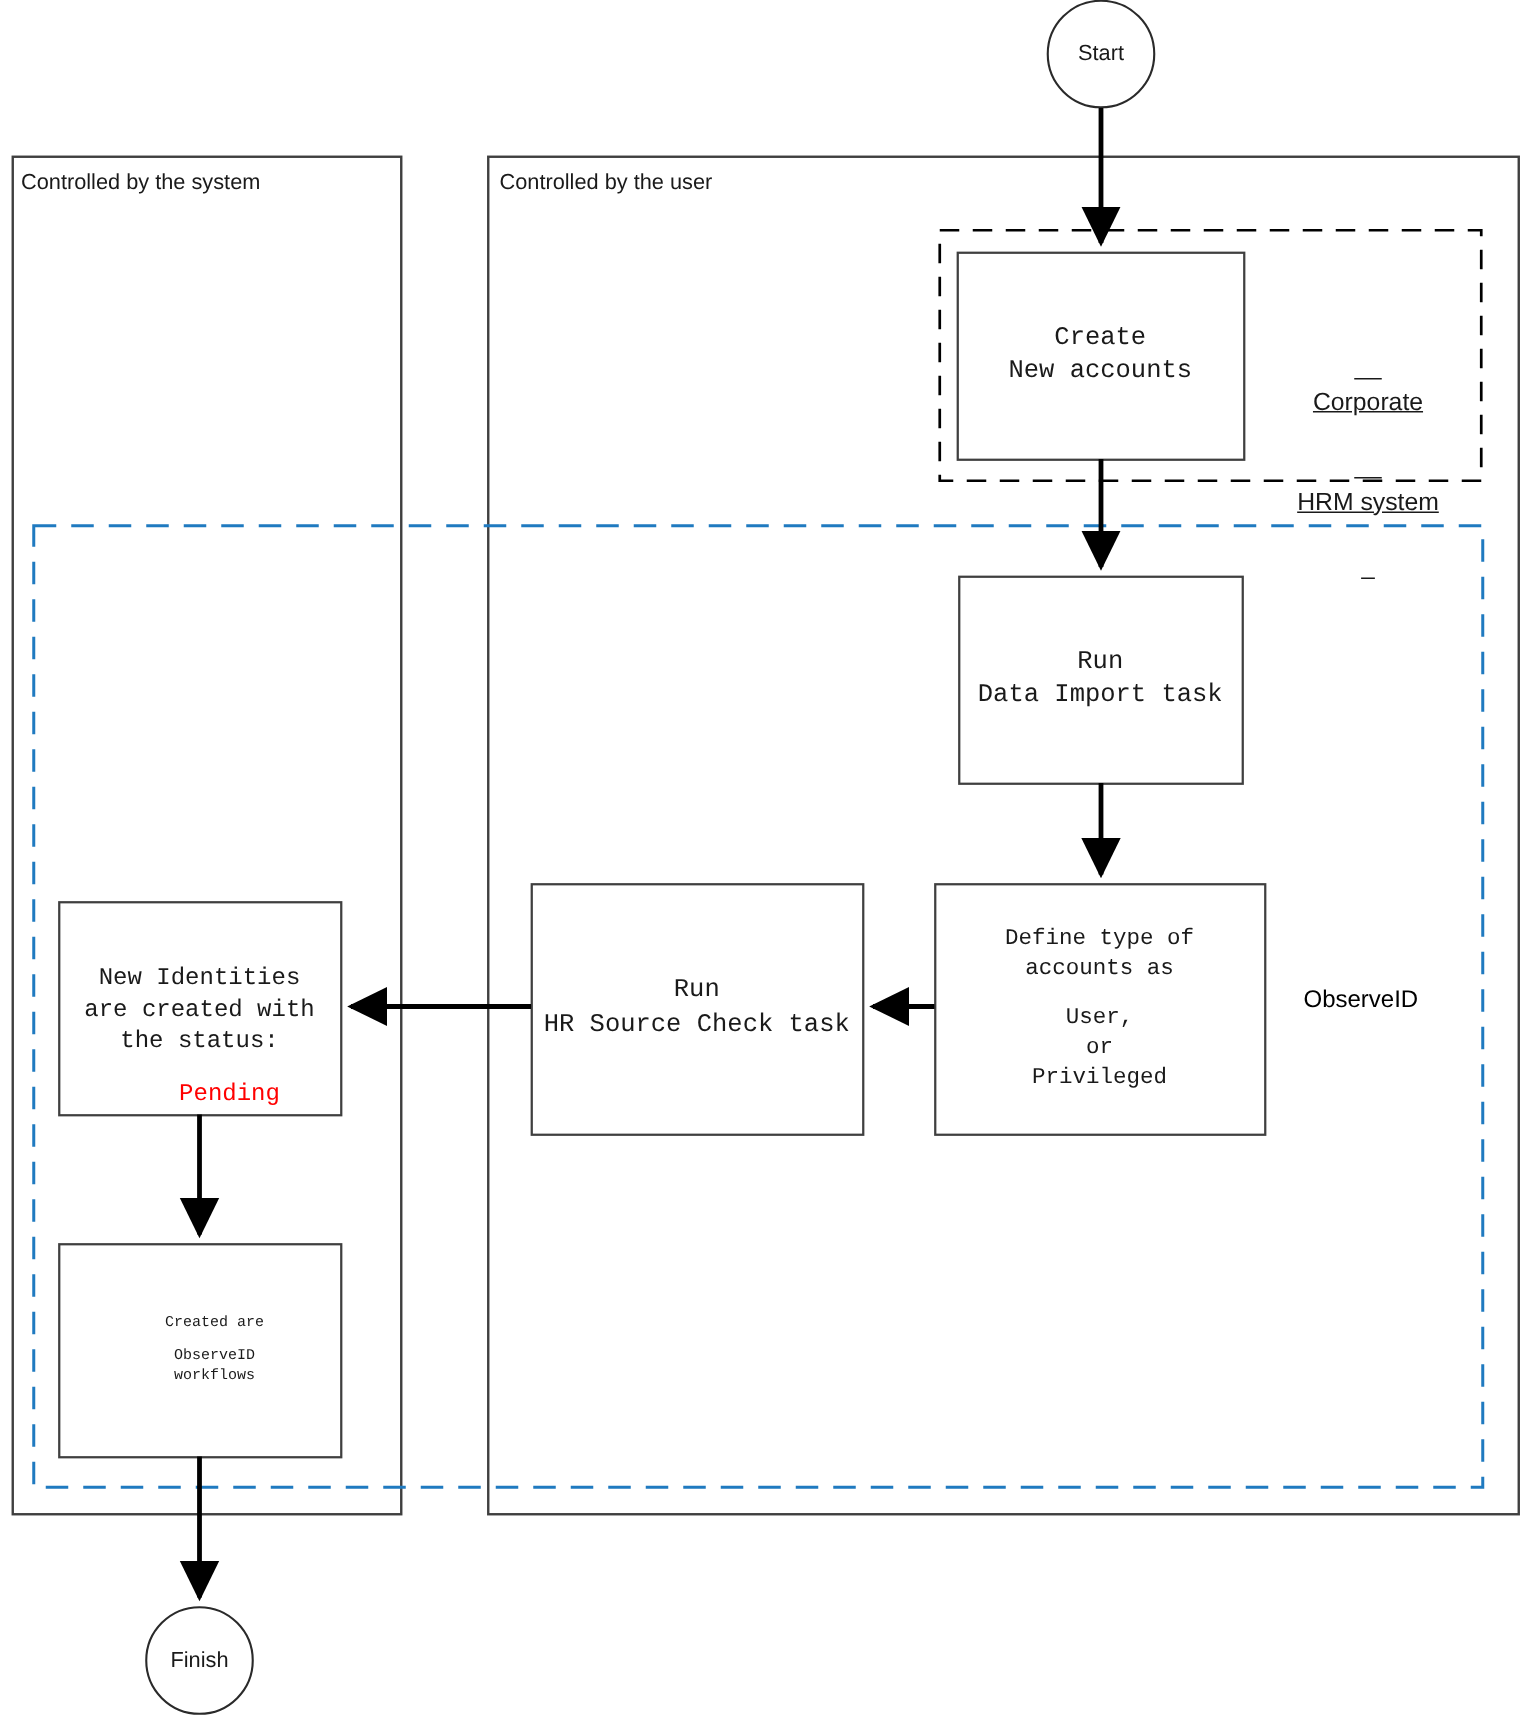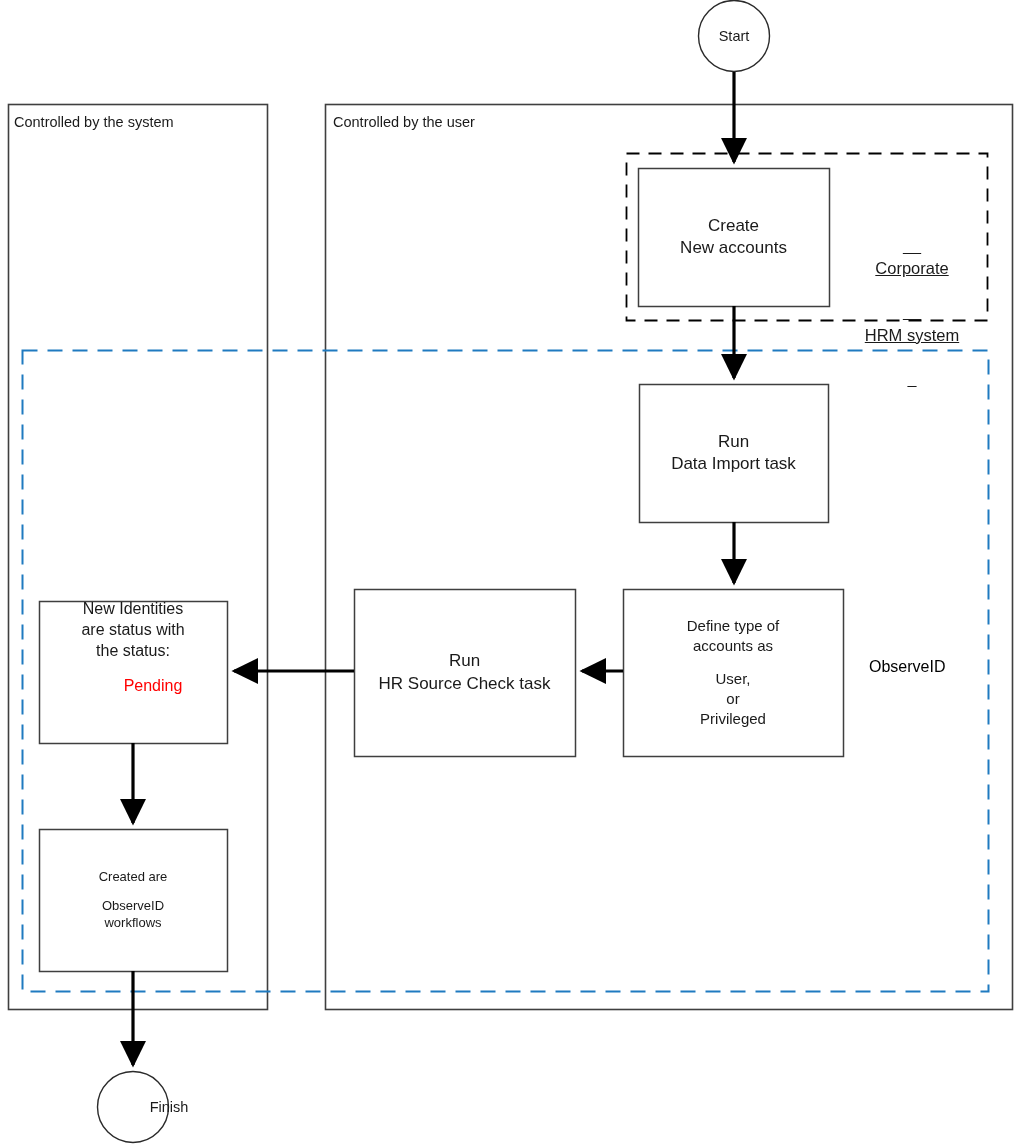--- a/index.html
+++ b/index.html
@@ -26,21 +26,21 @@
     pointer-events: none;
   }
   .node-text {
     position: absolute;
     display: flex;
     flex-direction: column;
     align-items: center;
     justify-content: center;
     text-align: center;
     color: #1a1a1a;
-    font-family: Liberation Sans, sans-serif;
+    font-family: Liberation Mono, monospace;
     line-height: 1.32;
     white-space: pre;
   }
   .lane-label {
     position: absolute;
     color: #1a1a1a;
     font-family: "Liberation Sans", sans-serif;
     font-size: 14.5px;
     white-space: pre;
   }
@@ -127,21 +127,21 @@
   <div class="lane-label" style="left:333px; top:114px;">Controlled by the user</div>
 
   <div class="group-label" style="left:838px; top:213px; width:148px;">
     <div>Corporate</div>
     <div>HRM system</div>
   </div>
 
   <div class="brand-label" style="left:869px; top:658px; color:#000000;">ObserveID</div>
 
   <div class="terminator-label" style="left:699px; top:25px; width:70px; height:22px;">Start</div>
-  <div class="terminator-label" style="left:98px; top:1096px; width:70px; height:22px;margin-left:36px;">Finish</div>
+  <div class="terminator-label" style="left:98px; top:1096px; width:70px; height:22px;">Finish</div>
 
   <div class="node-text" style="left:638px; top:168px; width:191px; height:138px; font-size:17px;">
     <div>Create</div>
     <div>New accounts</div>
   </div>
 
   <div class="node-text" style="left:639px; top:384px; width:189px; height:138px; font-size:17px;">
     <div>Run</div>
     <div>Data Import task</div>
   </div>
@@ -153,28 +153,28 @@
     <div>User,</div>
     <div>or</div>
     <div>Privileged</div>
   </div>
 
   <div class="node-text" style="left:354px; top:589px; width:221px; height:167px; font-size:17px;">
     <div>Run</div>
     <div>HR Source Check task</div>
   </div>
 
-  <div class="node-text" style="left:39px; top:576px; width:188px; height:142px; font-size:16px;text-align:right;">
+  <div class="node-text" style="left:39px; top:620px; width:188px; height:142px; font-size:16px;text-align:right;">
     <div>New Identities</div>
-    <div>are status with</div>
+    <div>are created with</div>
     <div>the status:</div>
     <span class="line-gap"></span>
     <div style="color:#ff0000;margin-left:40px;">Pending</div>
   </div>
 
-  <div class="node-text" style="left:39px; top:829px; width:188px; height:142px; font-size:13px;">
+  <div class="node-text" style="left:39px; top:829px; width:188px; height:142px; font-size:10px;padding-left:10px;">
     <div>Created are</div>
     <span class="line-gap"></span>
     <div>ObserveID</div>
     <div>workflows</div>
   </div>
 
 </div>
 
 </body></html>

